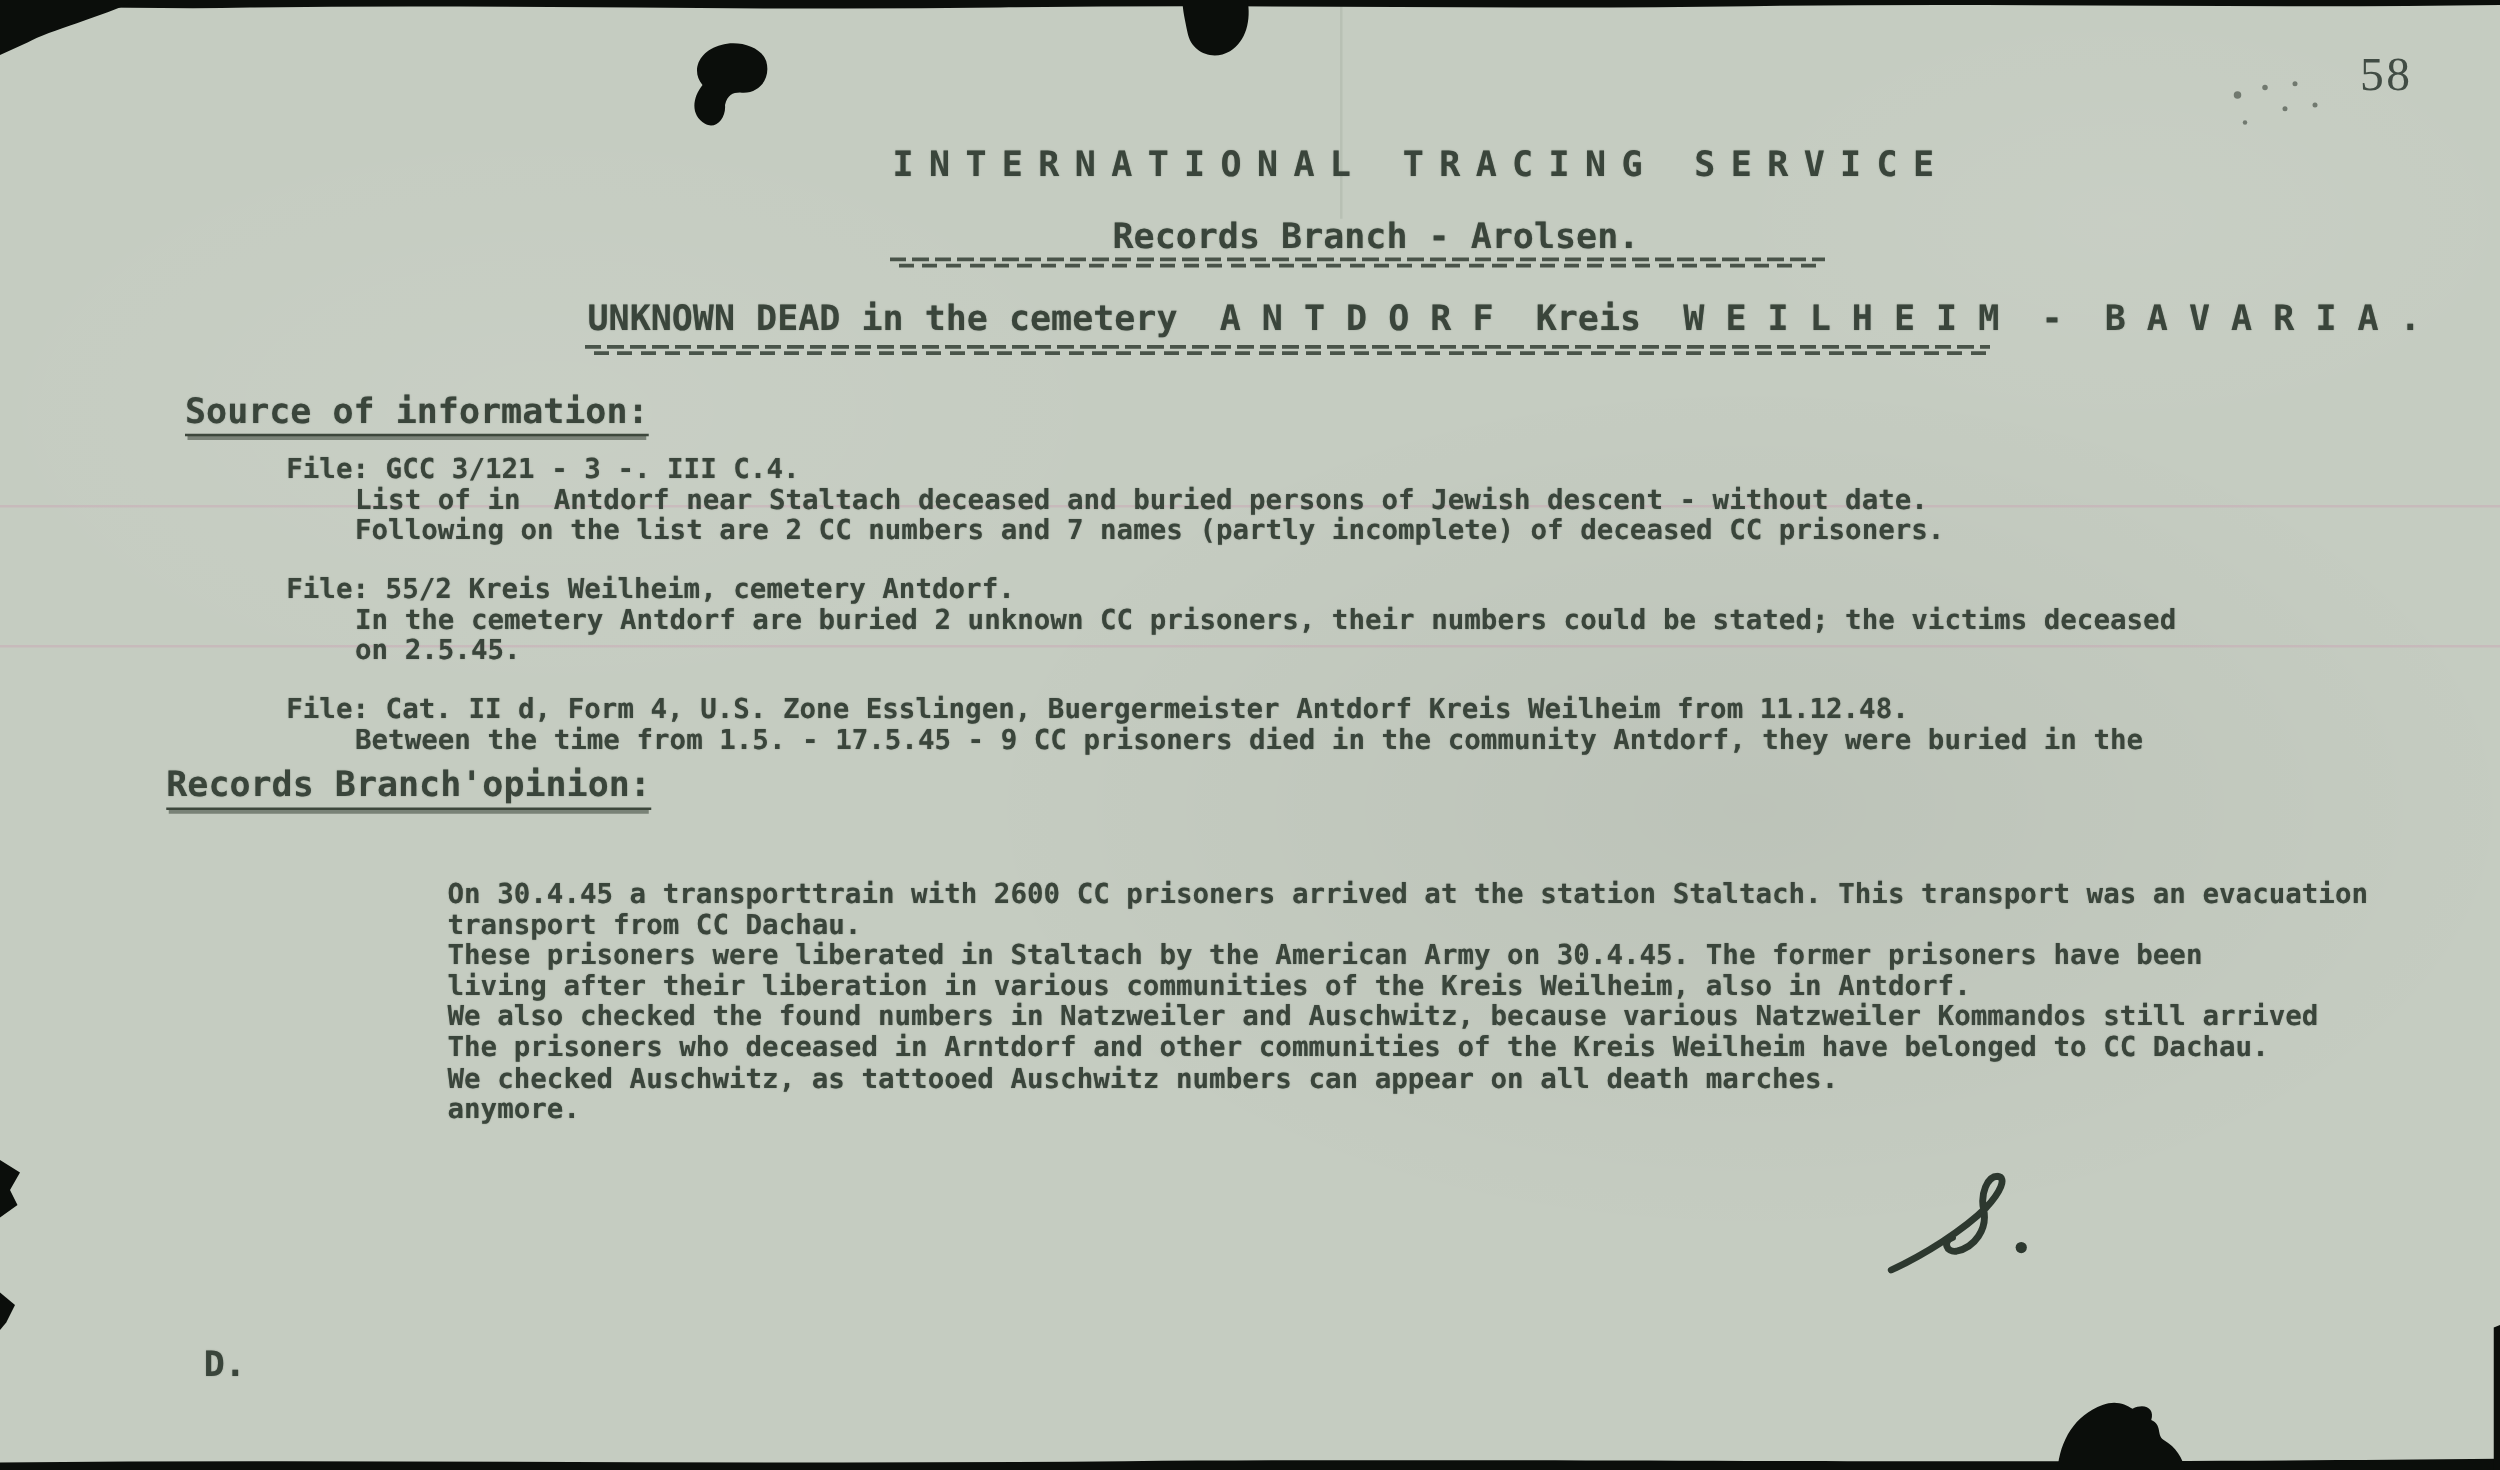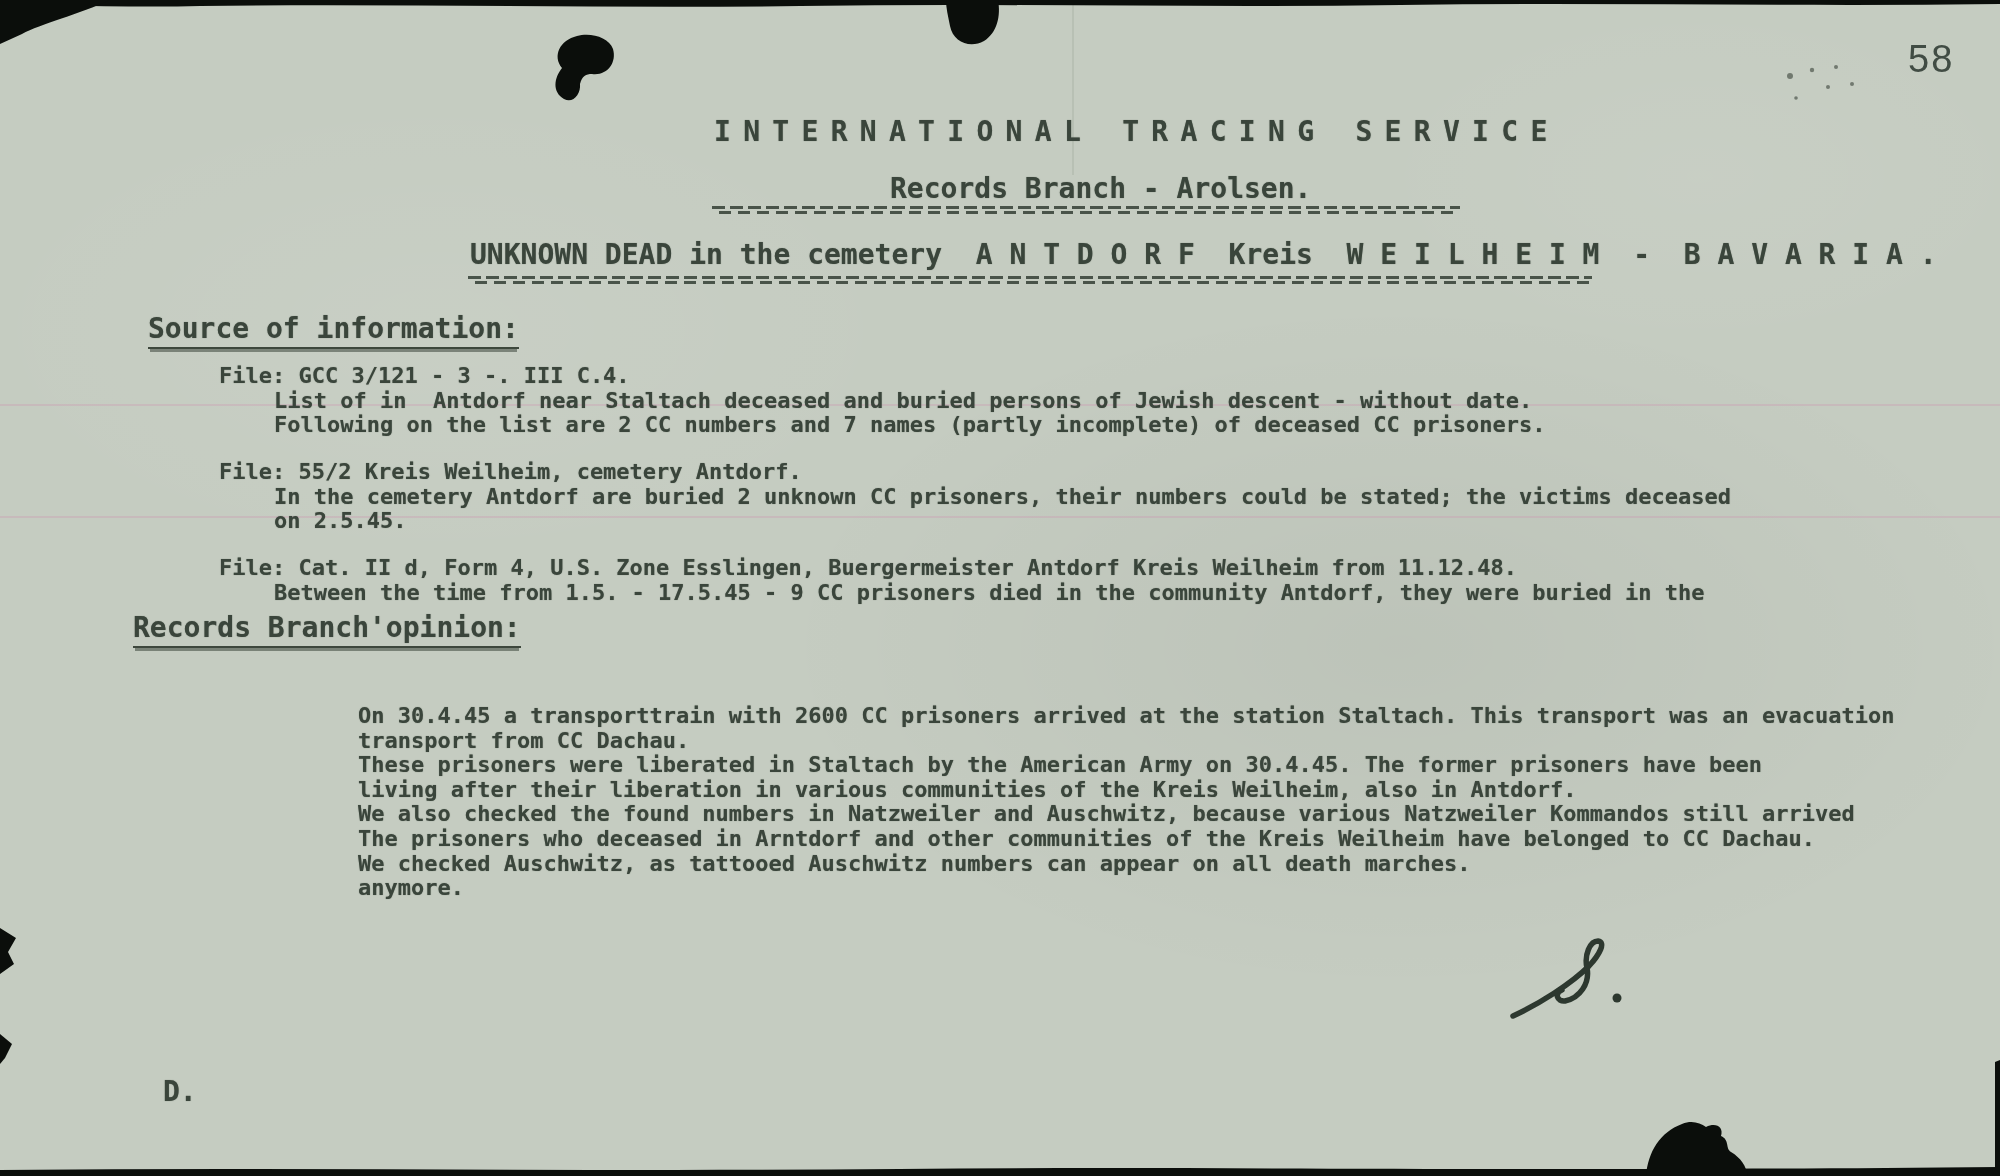--- a/index.html
+++ b/index.html
@@ -26,29 +26,29 @@
     background-size:100% 3px,100% 3px;
     background-position:0 0,7px 5px;
     background-repeat:no-repeat;
     opacity:0.85;
   }
   .underlined {
     border-bottom:2px solid rgba(45,56,46,0.9);
     box-shadow:0 5px 0 -2px rgba(45,56,46,0.5);
     padding-bottom:2px;
   }
-  .file { position:absolute; left:274px; }
+  .file { position:absolute; left:284px; }
   .file .fline1 { position:relative; margin-left:-55px; }
   .file div { white-space:pre; font-weight:700; font-size:22px; line-height:24.7px; text-shadow:0 0 1px rgba(52,63,53,0.55); }
   .opinion { position:absolute; left:348px; top:704px;margin-left:10px; }
   .opinion div { white-space:pre; font-weight:700; font-size:22px; line-height:24.6px; text-shadow:0 0 1px rgba(52,63,53,0.55); }
   .page-num {
     position:absolute; left:1888px; top:38px;
-    font-family:Liberation Sans, sans-serif;
-    font-size:38px; color:#414c44; letter-spacing:2px;margin-left:20px;
+    font-family:Liberation Serif, serif;
+    font-size:38px; color:#414c44; letter-spacing:2px;
   }
   .d-initial { left:163px; top:1080px; }
   .scanline { position:absolute; left:0; width:100%; height:2px; background:rgba(205,145,175,0.30); pointer-events:none; }
   .crease { position:absolute; left:1072px; top:0; width:2px; height:175px; background:rgba(40,50,42,0.08); }
   .artifacts { position:absolute; inset:0; pointer-events:none; }
   .sig { position:absolute; left:1505px; top:938px; }
 </style>
 </head>
 <body>
 

